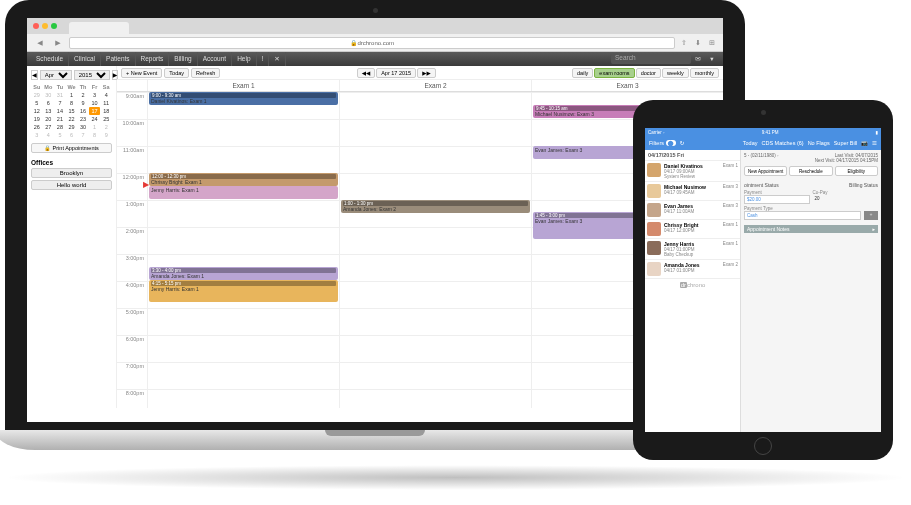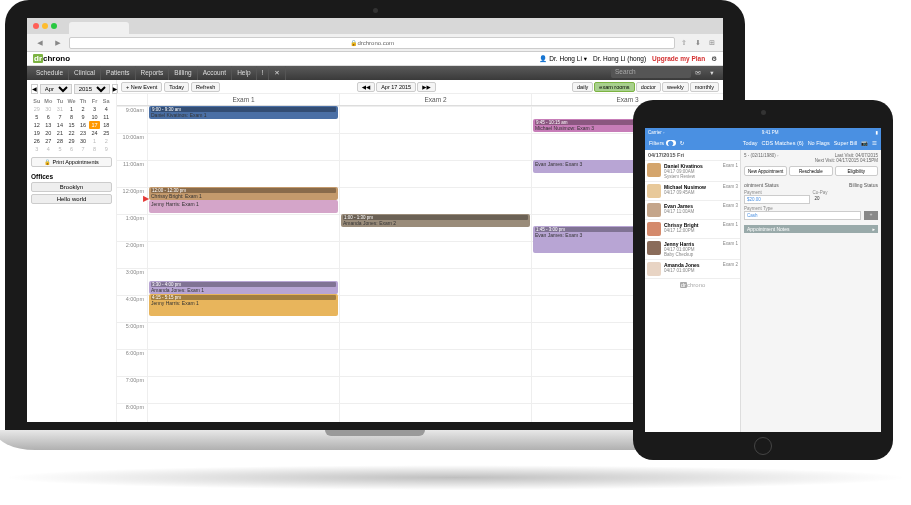--- a/index.html
+++ b/index.html
@@ -124,31 +124,20 @@
         <div class="nav-btn">▶</div>
         <div class="addr">
           <span>🔒 </span>
           <span>drchrono.com</span>
         </div>
         <div class="tb-icon">⇧</div>
         <div class="tb-icon">⬇</div>
         <div class="tb-icon">⊞</div>
       </div>
 
-      <div class="app-header">
-        <span class="logo">
-          <span class="dr">dr</span><span>chrono</span>
-        </span>
-        <div class="right">
-          <span>👤 <span>Dr. Hong Li</span> ▾</span>
-          <span>Dr. Hong Li (hong)</span>
-          <span class="upgrade">Upgrade my Plan</span>
-          <span>⚙</span>
-        </div>
-      </div>
 
       <div class="app-nav">
         <div id="nav-items" style="display:flex">
             <div class="navitem">Schedule</div>
             <div class="navitem">Clinical</div>
             <div class="navitem">Patients</div>
             <div class="navitem">Reports</div>
             <div class="navitem">Billing</div>
             <div class="navitem">Account</div>
             <div class="navitem">Help</div>

